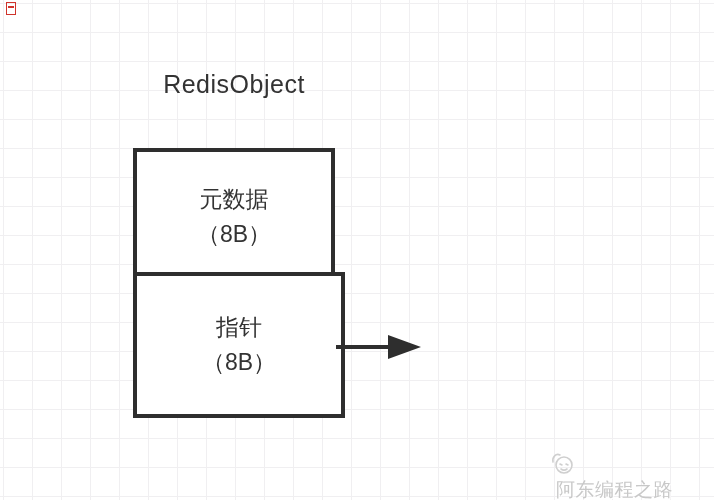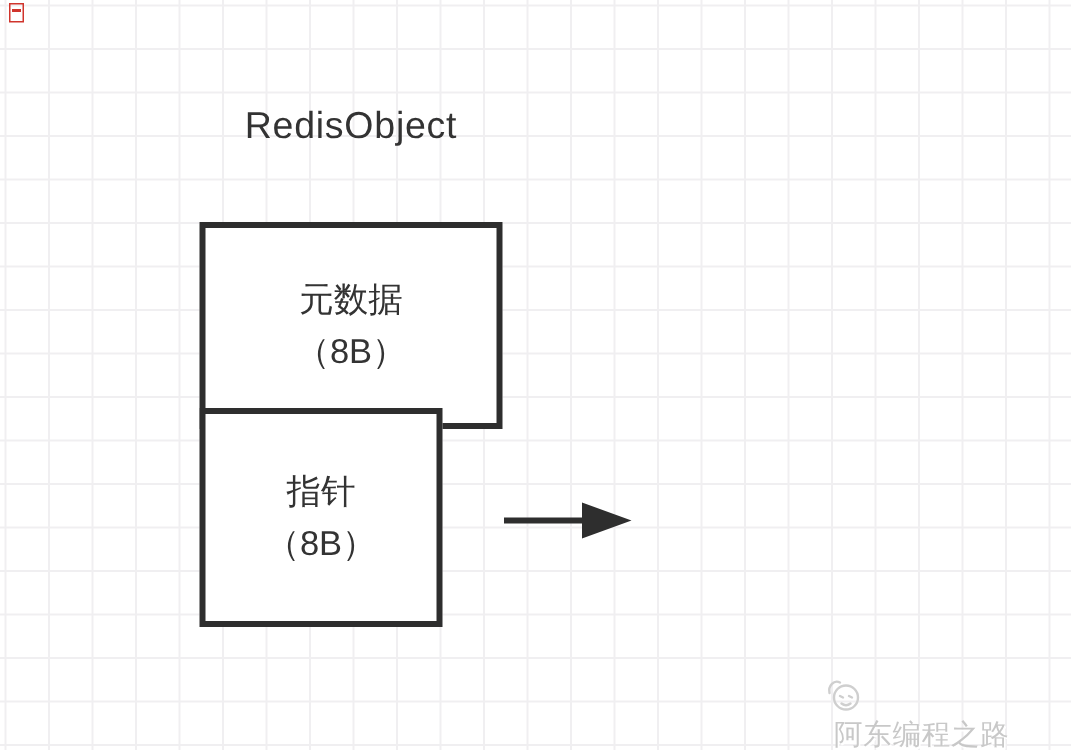--- a/index.html
+++ b/index.html
@@ -30,21 +30,21 @@
     background:#ffffff;
     border:4px solid #2e2e2e;
     display:flex;flex-direction:column;
     align-items:center;justify-content:center;
     font-size:23px;
     line-height:35px;
     text-align:center;
     color:#333333;
   }
   .node-metadata{left:133px;top:148px;width:202px;height:138px;}
-  .node-pointer{left:133px;top:272px;width:162px;height:146px;}
+  .node-pointer{left:133px;top:272px;width:212px;height:146px;}
   .node-keyvalue{left:422px;top:295px;width:167px;height:105px;border-radius:10px;}
   .edge-layer{
     position:absolute;left:0;top:0;width:714px;height:500px;
     pointer-events:none;
   }
   .watermark{
     position:absolute;
     left:549px;top:450px;
     display:flex;align-items:flex-start;
     color:#c8c8c8;

